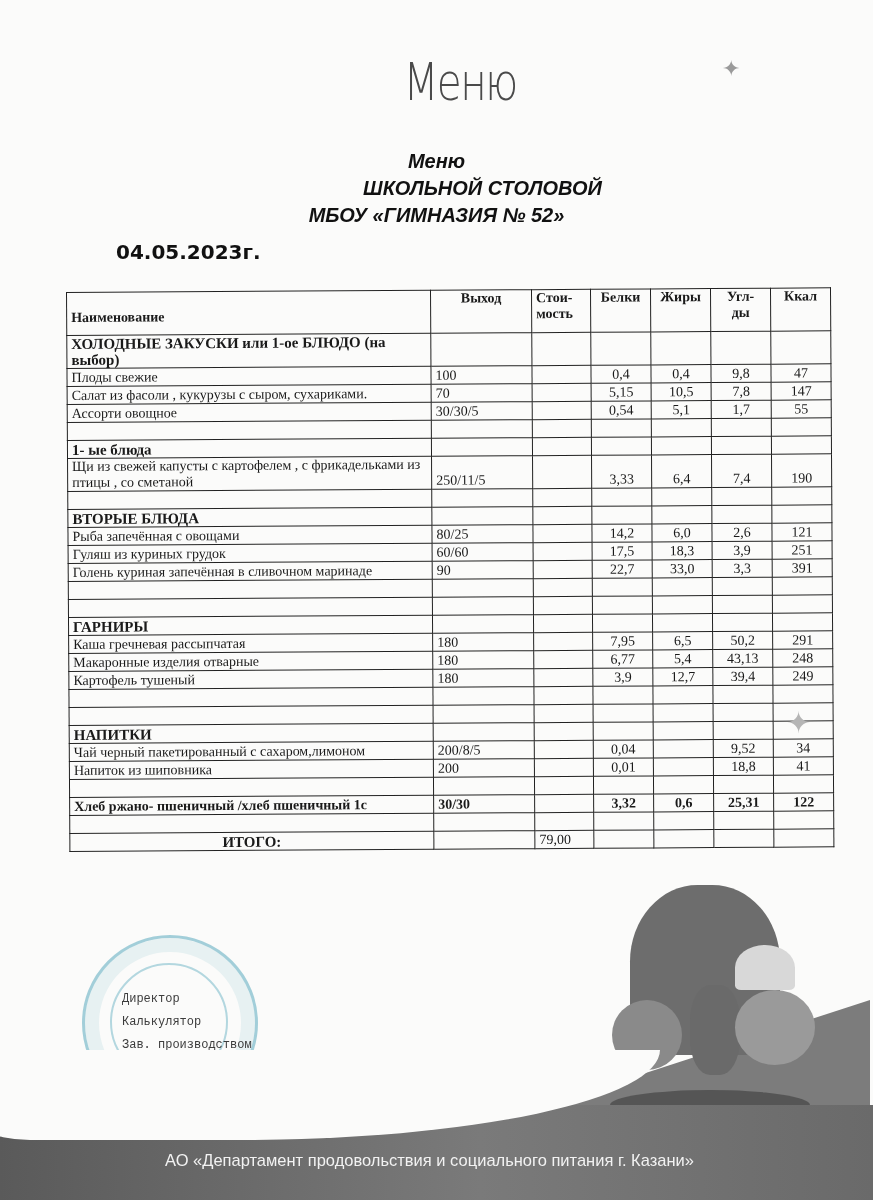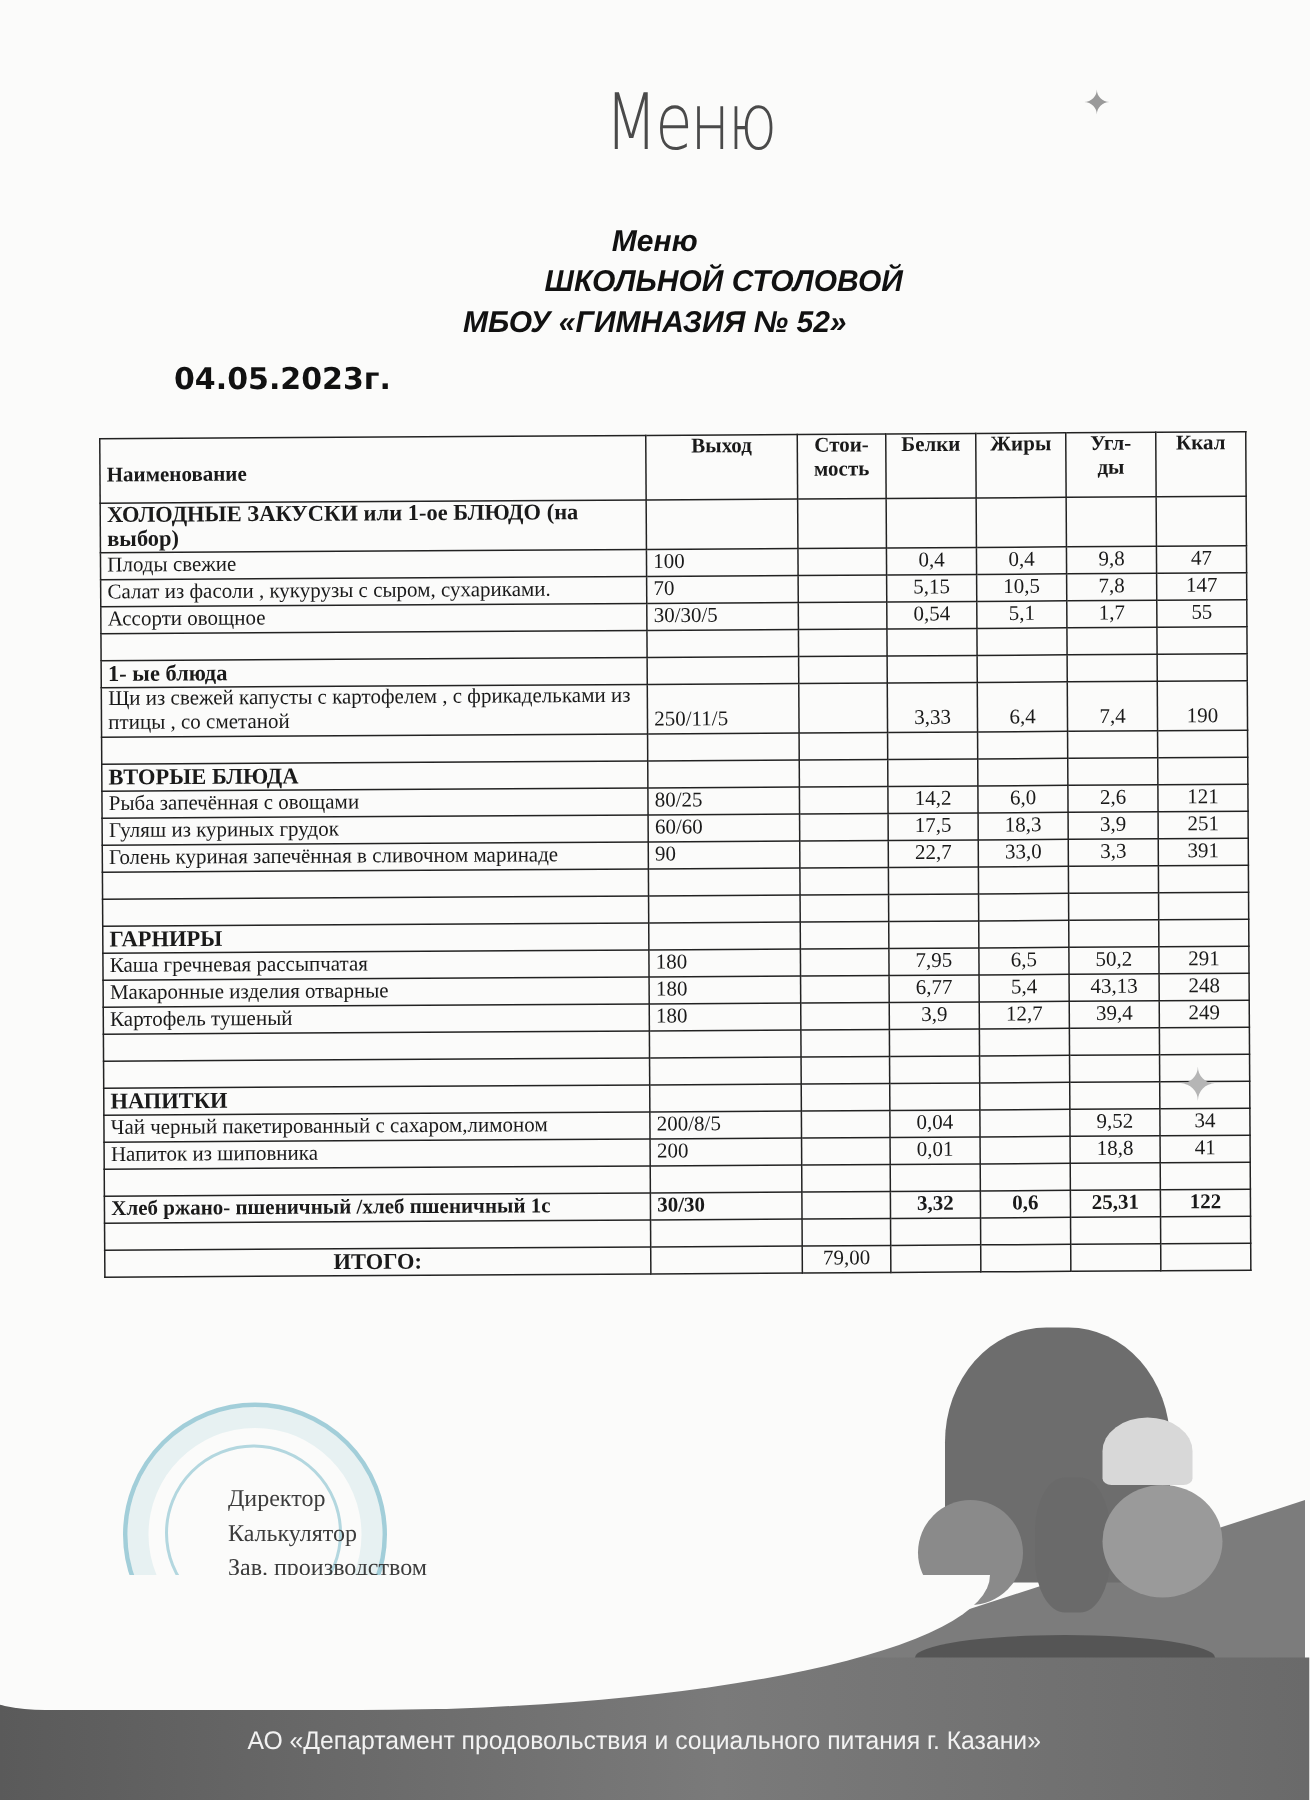--- a/index.html
+++ b/index.html
@@ -29,39 +29,39 @@
     border-collapse: collapse; table-layout: fixed;
     font-size: 14px; transform: rotate(-0.35deg); transform-origin: left top;
   }
   table.menu td, table.menu th {
     border: 1px solid #222; padding: 0 4px; height: 17px; vertical-align: bottom; line-height: 16px;
   }
   table.menu th { font-weight: bold; vertical-align: top; height: 34px; }
   table.menu th.name { vertical-align: middle; padding-top: 8px; }
   .c-name { width: 355px; text-align: left; }
   .c-out { width: 92px; }
-  .c-cost { width: 50px; text-align: center; }
+  .c-cost { width: 50px; text-align: left; }
   .c-num { text-align: center; }
   .section td.c-name { font-weight: bold; font-size: 15px; }
   .two td { height: 34px; vertical-align: top; }
   .bold td { font-weight: bold; }
   .total td { height: 38px; }
   .total td.c-name { text-align: center; font-weight: bold; font-size: 15px; vertical-align: bottom; }
   .total td.c-cost { font-weight: normal; vertical-align: middle; }
   .stamp {
     position: absolute; left: 82px; top: 935px; width: 170px; height: 170px; border-radius: 50%;
     border: 3px solid rgba(90,170,190,0.55); box-shadow: inset 0 0 0 14px rgba(90,170,190,0.12);
   }
   .stamp-inner {
     position: absolute; left: 25px; top: 25px; width: 114px; height: 114px; border-radius: 50%;
     border: 2px solid rgba(90,170,190,0.45);
   }
   .signs {
     position: absolute; left: 122px; top: 988px;
-    font-family: Liberation Serif, serif; font-size: 16px; color: #3c3c3c; line-height: 23px; margin-left: 30px;
+    font-family: Liberation Mono, monospace; font-size: 12px; color: #3c3c3c; line-height: 23px;
   }
   .contact {
     position: absolute; left: 124px; font-family: "DejaVu Sans", sans-serif; font-size: 13px; color: #6a6a6a;
     display: flex; align-items: center; gap: 12px;
   }
   .circle-icon {
     width: 22px; height: 22px; border-radius: 50%; background: #4a4a4a; color: #eee;
     font-size: 12px; display: flex; align-items: center; justify-content: center;
   }
   .footer-band {

